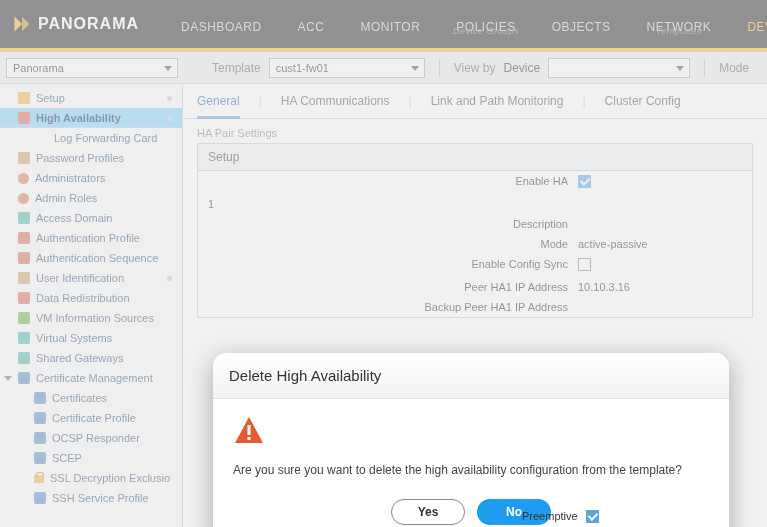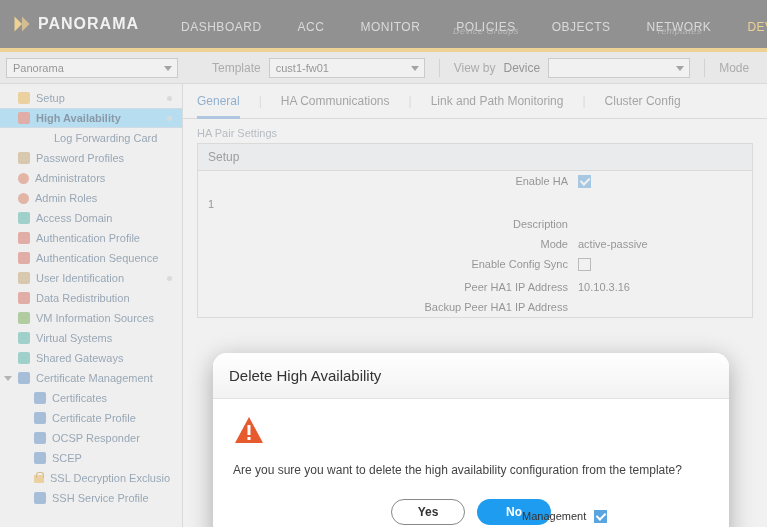--- a/index.html
+++ b/index.html
@@ -280,15 +280,15 @@
     </svg>
     <div>Are you sure you want to delete the high availability configuration from the template?</div>
   </div>
   <div class="modal-actions">
     <div class="btn btn-yes">Yes</div>
     <div class="btn btn-no">No</div>
   </div>
 </div>
 
 <div class="bottom-peek">
-  <span>Management</span>
+  <span>Preemptive</span>
   <span class="chk on"></span>
 </div>
 
 </body></html>

